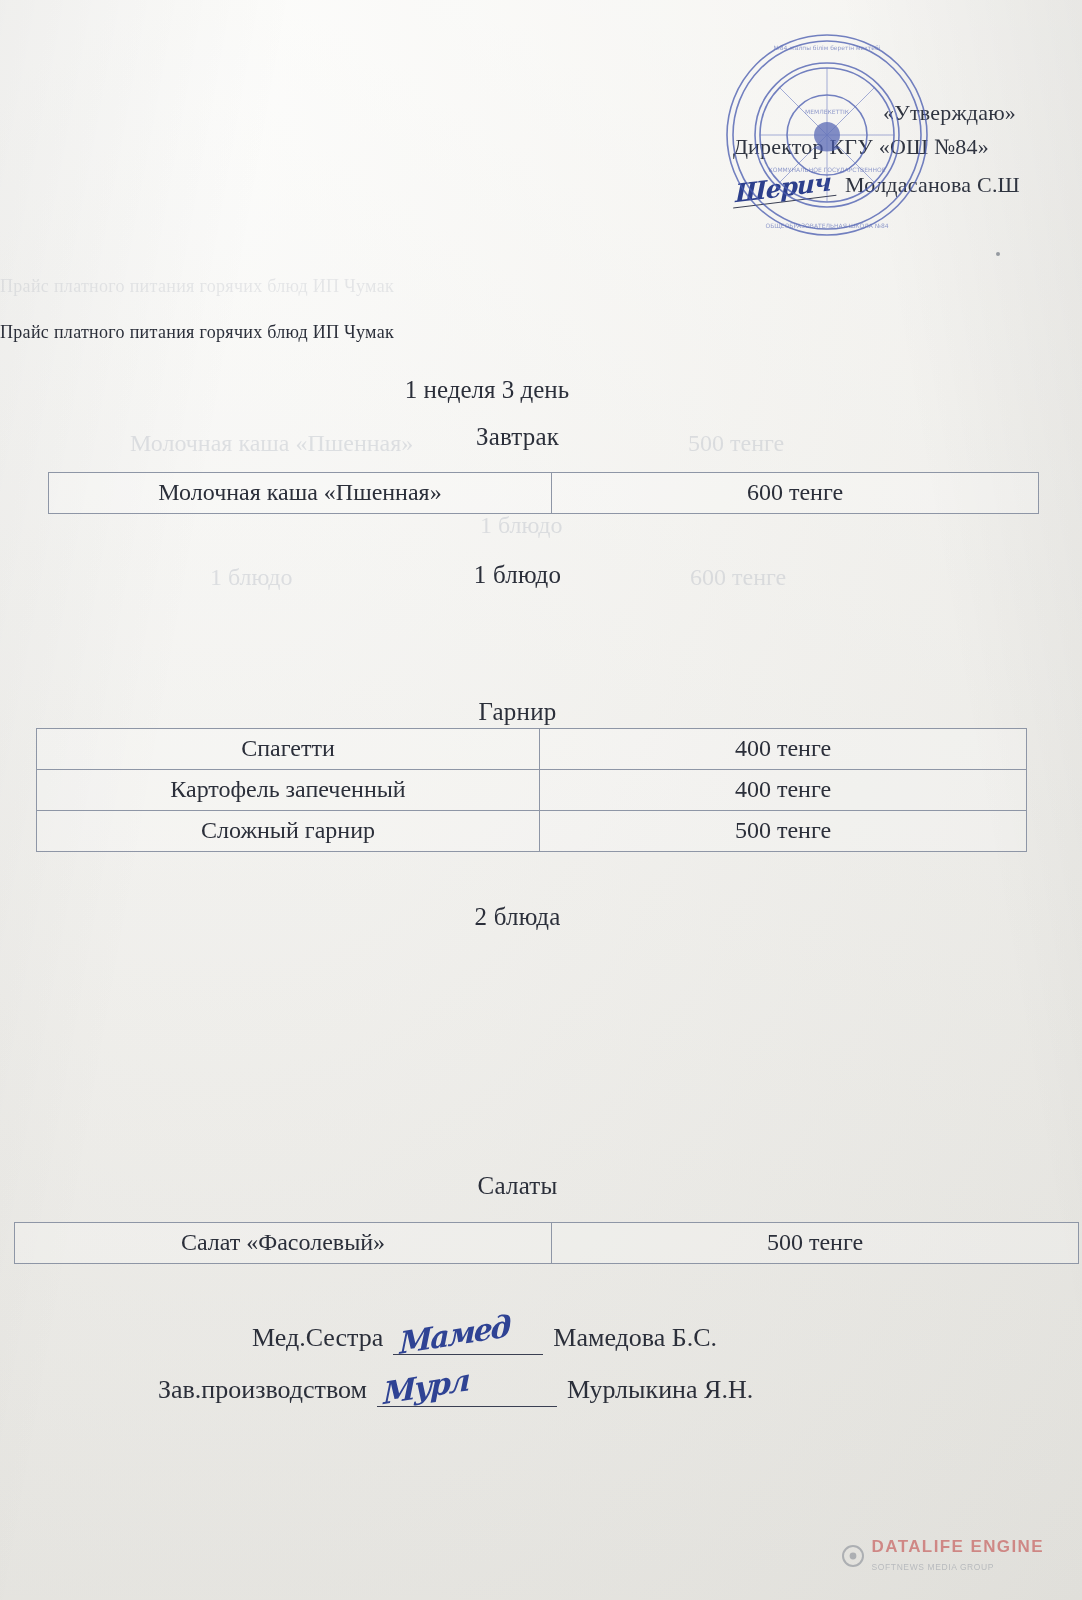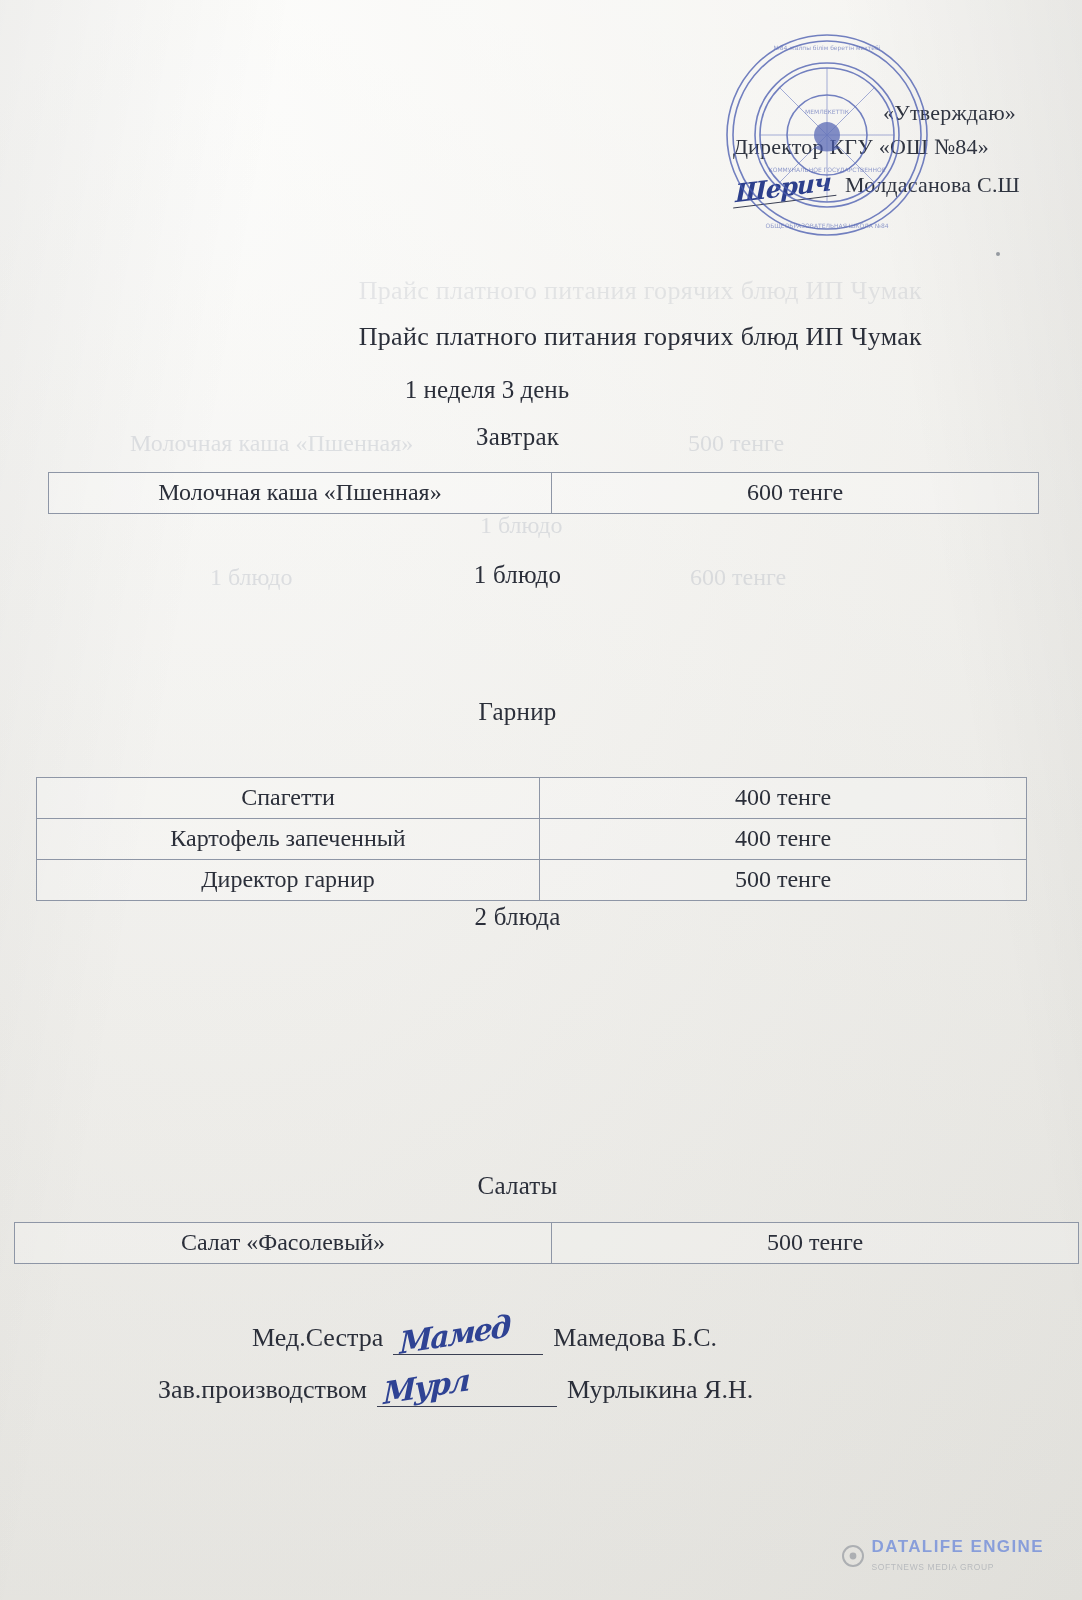--- a/index.html
+++ b/index.html
@@ -87,22 +87,22 @@
     z-index: 2;
     opacity: 0.85;
   }
 
   
   .doc-title {
     position: absolute;
     top: 322px;
     left: 0;
     width: 922px;
-    text-align: right;
-    font-size: 26px;
+    text-align: left;
+    font-size: 18px;
     letter-spacing: 0.3px;
   }
   .doc-title.ghost {
     top: 276px;
     opacity: 0.16;
     color: #7b8496;
   }
   .subtitle {
     position: absolute;
     top: 376px;
@@ -186,21 +186,21 @@
     display: flex;
     align-items: center;
     gap: 8px;
     opacity: 0.45;
   }
   .watermark .wm-title {
     font-family: "Liberation Sans", sans-serif;
     font-size: 17px;
     font-weight: bold;
     letter-spacing: 1.4px;
-    color: #1d4ed8;
+    color: #b91c1c;
     line-height: 1;
   }
   .watermark .wm-sub {
     font-family: "Liberation Sans", sans-serif;
     font-size: 8.5px;
     letter-spacing: 0.6px;
     color: #858c98;
     line-height: 1.3;
   }
   .dot-ink {
@@ -272,32 +272,32 @@
         <tr>
       <td class="name">Молочная каша «Пшенная»</td>
       <td class="price">600 тенге</td>
     </tr>
   </tbody>
     </table>
 
   <div class="section-head" style="top:561px;">1 блюдо</div>
 
   <div class="section-head" style="top:698px;">Гарнир</div>
-  <table class="menu" style="top:777px;left:36px;">
+  <table class="menu" style="top:728px;left:36px;">
     <tbody>
         <tr>
       <td class="name">Спагетти</td>
       <td class="price">400 тенге</td>
     </tr>
     <tr>
       <td class="name">Картофель запеченный</td>
       <td class="price">400 тенге</td>
     </tr>
     <tr>
-      <td class="name">Директор гарнир</td>
+      <td class="name">Сложный гарнир</td>
       <td class="price">500 тенге</td>
     </tr>
   </tbody>
     </table>
 
   <div class="section-head" style="top:903px;">2 блюда</div>
 
   <div class="section-head" style="top:1172px;">Салаты</div>
   <table class="menu" style="top:1222px;left:14px;">
     <tbody>

